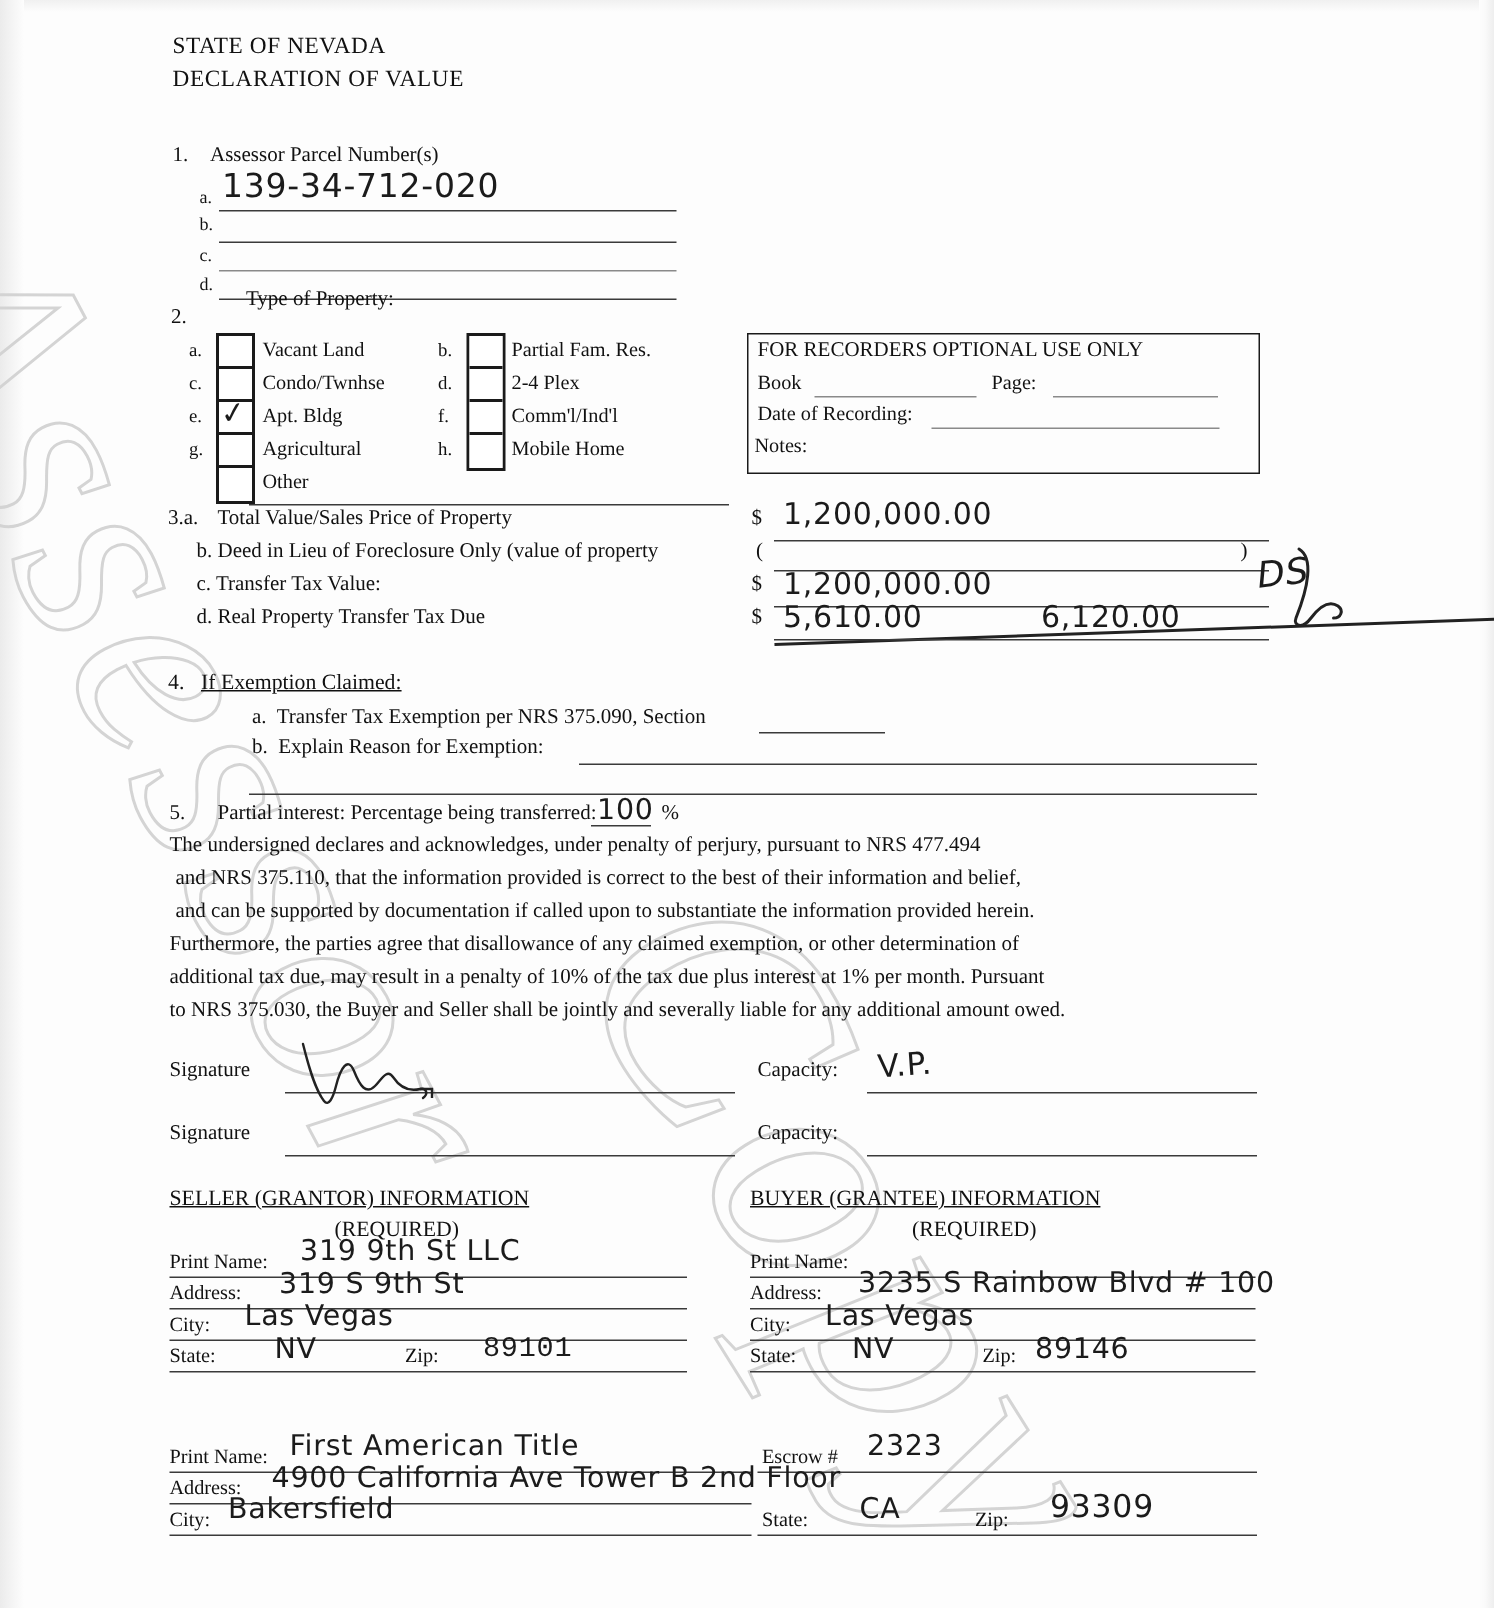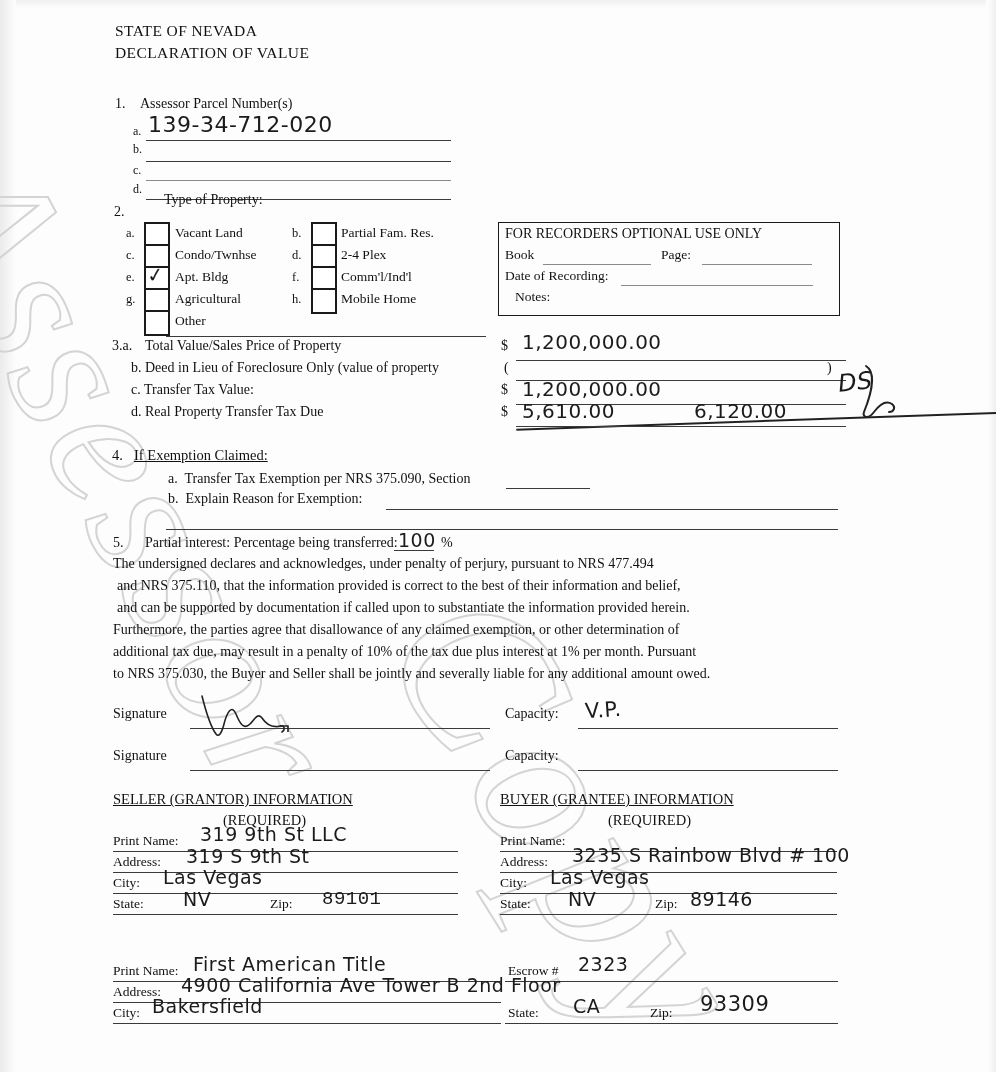--- a/index.html
+++ b/index.html
@@ -135,21 +135,21 @@
       <div class="t" style="left:6px;top:3px;font-size:14px;">FOR RECORDERS OPTIONAL USE ONLY</div>
       <div class="t" style="left:6px;top:24px;font-size:13.5px;">Book</div>
       <div class="t hand" style="left:46px;top:22px;font-size:15px;"></div>
       <div class="line faint" style="left:44px;top:41px;width:108px;"></div>
       <div class="t" style="left:162px;top:24px;font-size:13.5px;">Page:</div>
       <div class="t hand" style="left:205px;top:22px;font-size:15px;"></div>
       <div class="line faint" style="left:203px;top:41px;width:110px;"></div>
       <div class="t" style="left:6px;top:45px;font-size:13.5px;">Date of Recording:</div>
       <div class="t hand" style="left:124px;top:43px;font-size:15px;"></div>
       <div class="line faint" style="left:122px;top:62px;width:192px;"></div>
-      <div class="t" style="left:16px;top:66px;font-size:13.5px;">Notes:</div>
+      <div class="t" style="left:4px;top:66px;font-size:13.5px;">Notes:</div>
       <div class="t hand" style="left:58px;top:64px;font-size:15px;"></div>
     </div>
 
     <div class="t" style="left:112px;top:338px;font-size:14px;">3.a.</div>
     <div class="t" style="left:145px;top:338px;font-size:14px;">Total Value/Sales Price of Property</div>
     <div class="t b" style="left:501px;top:338px;font-size:14px;">$</div>
     <div class="t hand" style="left:522px;top:330px;font-size:20px;">1,200,000.00</div>
     <div class="line" style="left:516px;top:360px;width:330px;"></div>
 
     <div class="t" style="left:131px;top:360px;font-size:14px;">b. Deed in Lieu of Foreclosure Only (value of property</div>

